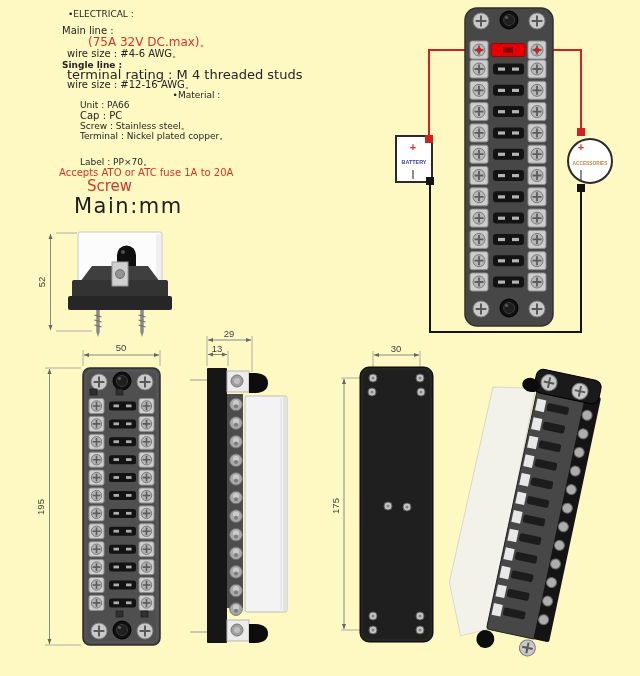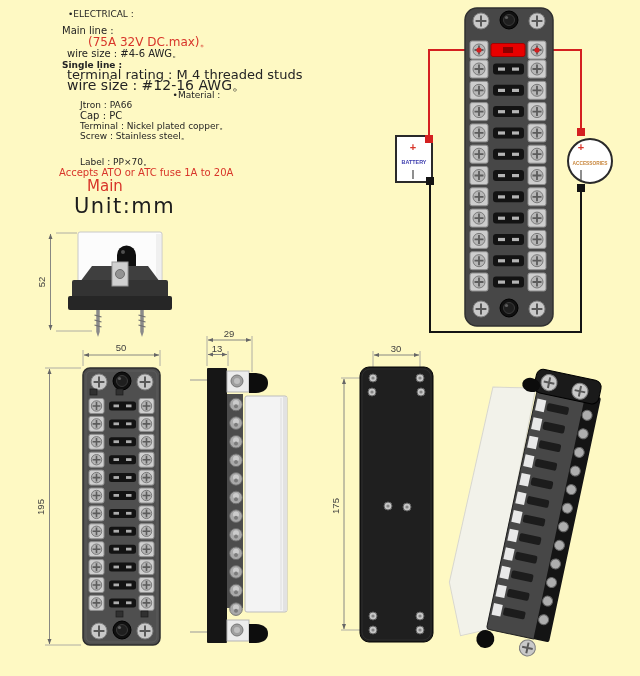--- a/index.html
+++ b/index.html
@@ -20,32 +20,32 @@
 
 <div class="canvas">
 
   <div class="spec">
       <div class="spec-line" style="padding-left: 10px; font-size: 9px; line-height: 10.2px; color: rgb(36, 36, 36);">•ELECTRICAL :</div>
       <div class="spec-line" style="padding-left: 4px; font-size: 10px; line-height: 10.2px; color: rgb(36, 36, 36); margin-top: 7px;">Main line :</div>
       <div class="spec-line" style="padding-left: 30px; font-size: 12px; line-height: 13px; color: rgb(216, 53, 42);">(75A 32V DC.max)。</div>
       <div class="spec-line" style="padding-left: 9px; font-size: 10px; line-height: 10.2px; color: rgb(36, 36, 36);">wire size : #4-6 AWG。</div>
       <div class="spec-line" style="padding-left: 4px; font-size: 9px; line-height: 10.2px; color: rgb(36, 36, 36); font-weight: bold;">Single line :</div>
       <div class="spec-line" style="padding-left: 9px; font-size: 13px; line-height: 10.2px; color: rgb(36, 36, 36);">terminal rating : M 4 threaded studs</div>
-      <div class="spec-line" style="padding-left: 9px; font-size: 14px; line-height: 10.2px; color: rgb(36, 36, 36);">wire size : #12-16 AWG。</div>
+      <div class="spec-line" style="padding-left: 9px; font-size: 10px; line-height: 10.2px; color: rgb(36, 36, 36);">wire size : #12-16 AWG。</div>
       <div class="spec-line" style="padding-left: 7px; font-size: 9px; line-height: 10.2px; color: rgb(36, 36, 36); text-align: center;">•Material :</div>
-      <div class="spec-line" style="padding-left: 22px; font-size: 9px; line-height: 10.2px; color: rgb(36, 36, 36);">Jtron : PA66</div>
+      <div class="spec-line" style="padding-left: 22px; font-size: 9px; line-height: 10.2px; color: rgb(36, 36, 36);">Unit : PA66</div>
       <div class="spec-line" style="padding-left: 22px; font-size: 10px; line-height: 10.2px; color: rgb(36, 36, 36);">Cap : PC</div>
+      <div class="spec-line" style="padding-left: 22px; font-size: 9px; line-height: 10.2px; color: rgb(36, 36, 36);">Screw : Stainless steel。</div>
       <div class="spec-line" style="padding-left: 22px; font-size: 9px; line-height: 10.2px; color: rgb(36, 36, 36);">Terminal : Nickel plated copper。</div>
-      <div class="spec-line" style="padding-left: 22px; font-size: 9px; line-height: 10.2px; color: rgb(36, 36, 36);">Screw : Stainless steel。</div>
       <div class="spec-line" style="padding-left: 22px; font-size: 9px; line-height: 10.2px; color: rgb(36, 36, 36); margin-top: 16px;">Label : PP×70。</div>
       <div class="spec-line" style="padding-left: 1px; font-size: 10px; line-height: 11px; color: rgb(216, 53, 42);">Accepts ATO or ATC fuse 1A to 20A</div>
-      <div class="spec-line" style="padding-left: 29px; font-size: 15px; line-height: 17px; color: rgb(216, 53, 42);">Main</div>
+      <div class="spec-line" style="padding-left: 29px; font-size: 15px; line-height: 17px; color: rgb(216, 53, 42);">Screw</div>
     </div>
 
-  <div id="unit-label">Unit:mm</div>
+  <div id="unit-label">Main:mm</div>
 
   <svg class="art" width="640" height="676" viewBox="0 0 640 676">
     <defs>
       <marker id="arr" markerWidth="7" markerHeight="7" refX="5.8" refY="3.5" orient="auto-start-reverse">
           <path d="M0,1.2 L6,3.5 L0,5.8 z" fill="#666"></path>
         </marker>
       <g id="pad18">
         <rect x="0" y="0" width="18" height="18" rx="2" fill="#cdcdcd" stroke="#8d8d8d" stroke-width="1"></rect>
         <circle cx="9" cy="9" r="6" fill="#b7b7b7" stroke="#7a7a7a" stroke-width="1"></circle>
         <path d="M9,4.5 V13.5 M4.5,9 H13.5" stroke="#5c5c5c" stroke-width="1.8"></path>

